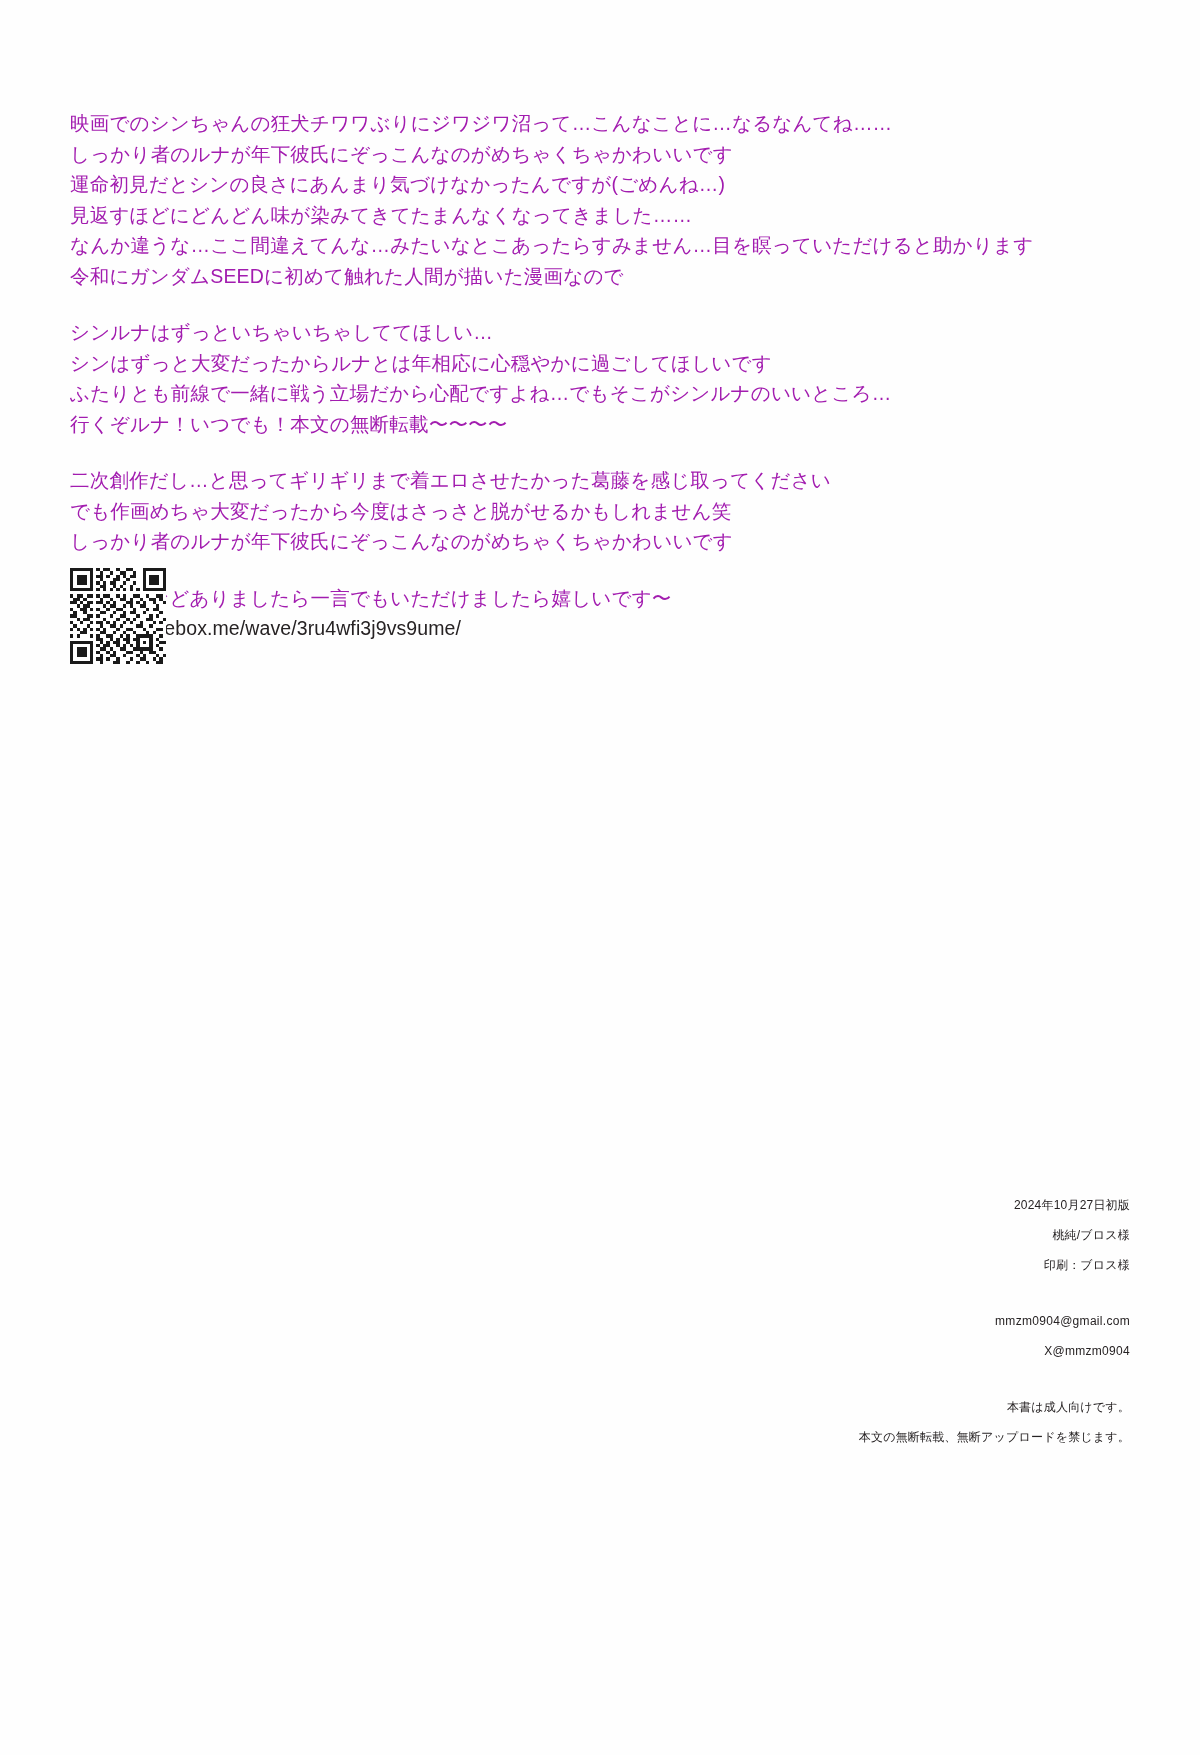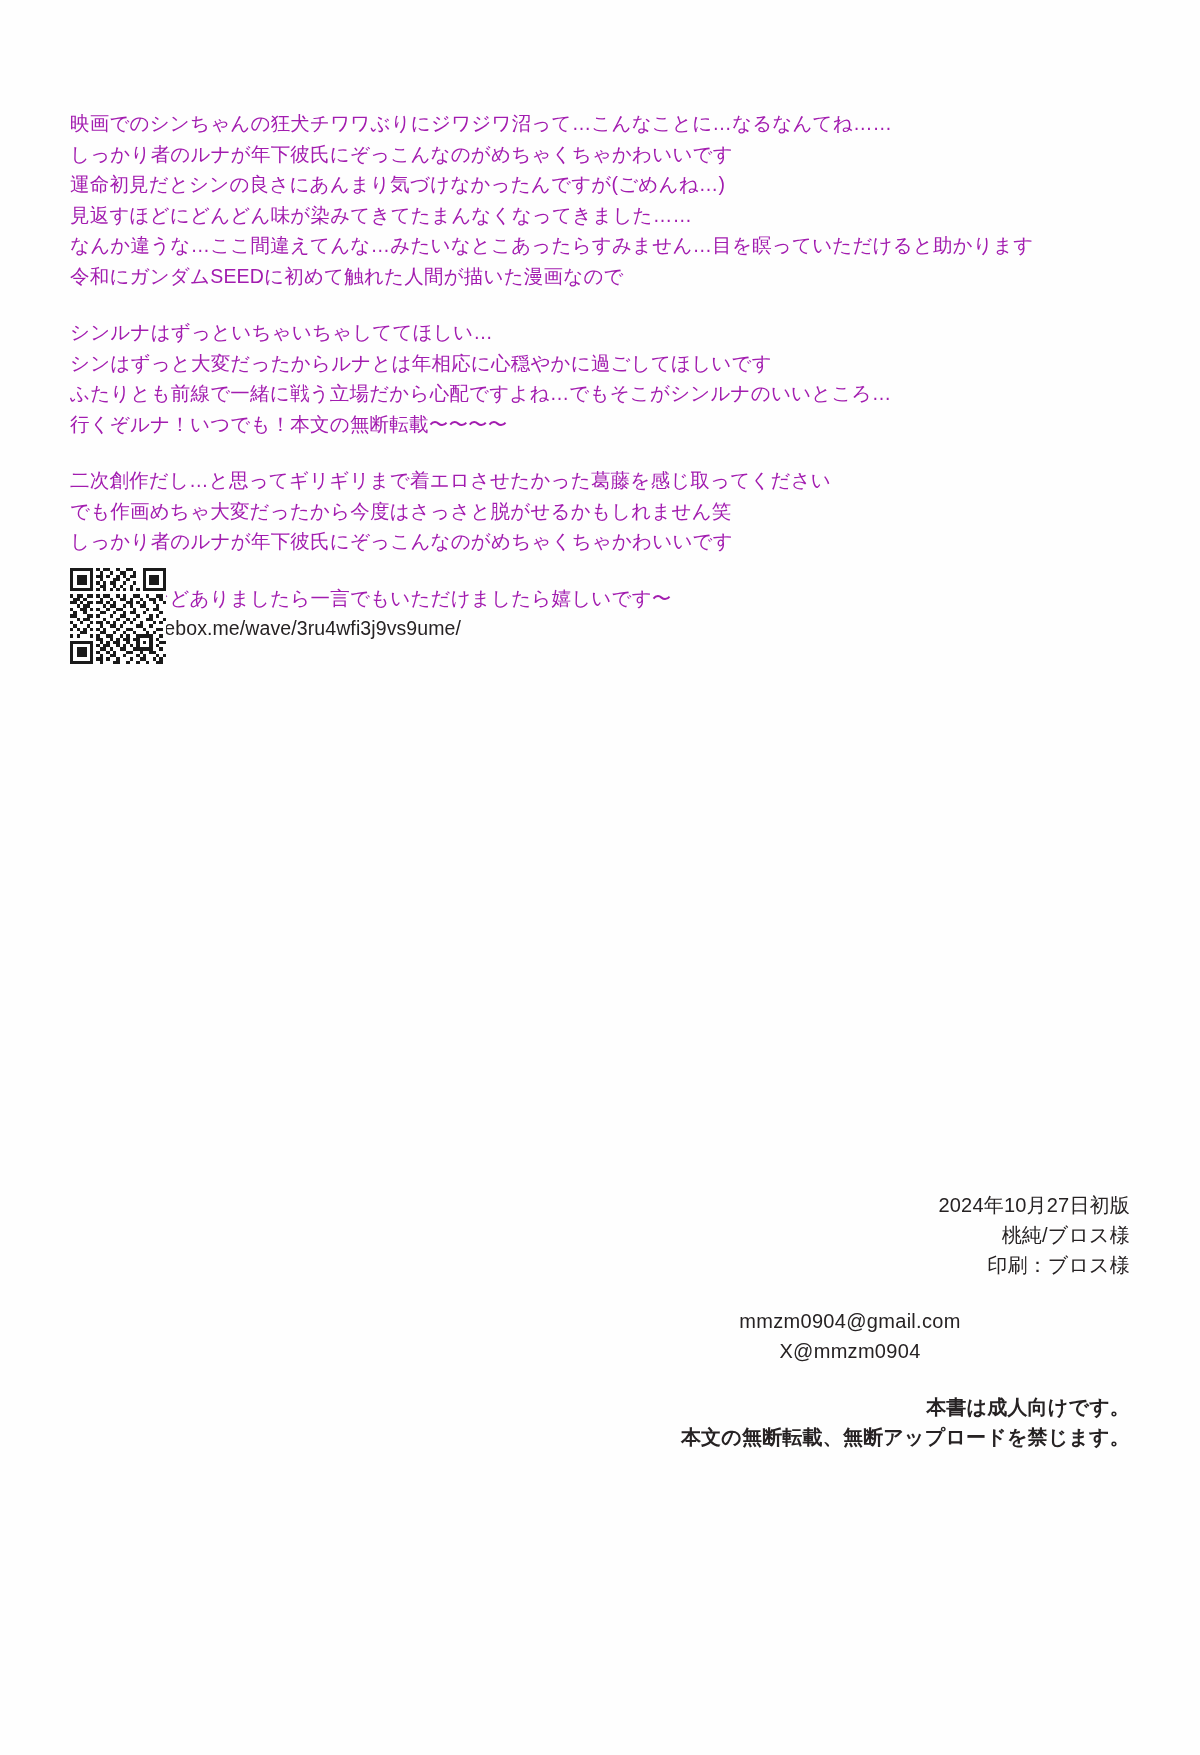--- a/index.html
+++ b/index.html
@@ -63,30 +63,29 @@
 
   
   .colophon {
     position: absolute;
     right: 70px;
     top: 1190px;
     width: 560px;
     text-align: right;
   }
   .colo-line {
-    font-size: 20px;
+    font-size: 12px;
     line-height: 30px;
     color: #262223;
     letter-spacing: 0.2px;
   }
   .colo-group { margin-bottom: 26px; }
-  .colo-group:last-child { margin-bottom: 0; font-weight: bold; }
+  .colo-group:last-child { margin-bottom: 0; }
   .colo-line.mono-ish {
     letter-spacing: 0.3px;
-    text-align: center;
   }
 </style>
 </head>
 <body>
 
 <div class="page">
 
   <div class="afterword">
 
     <div class="para">

